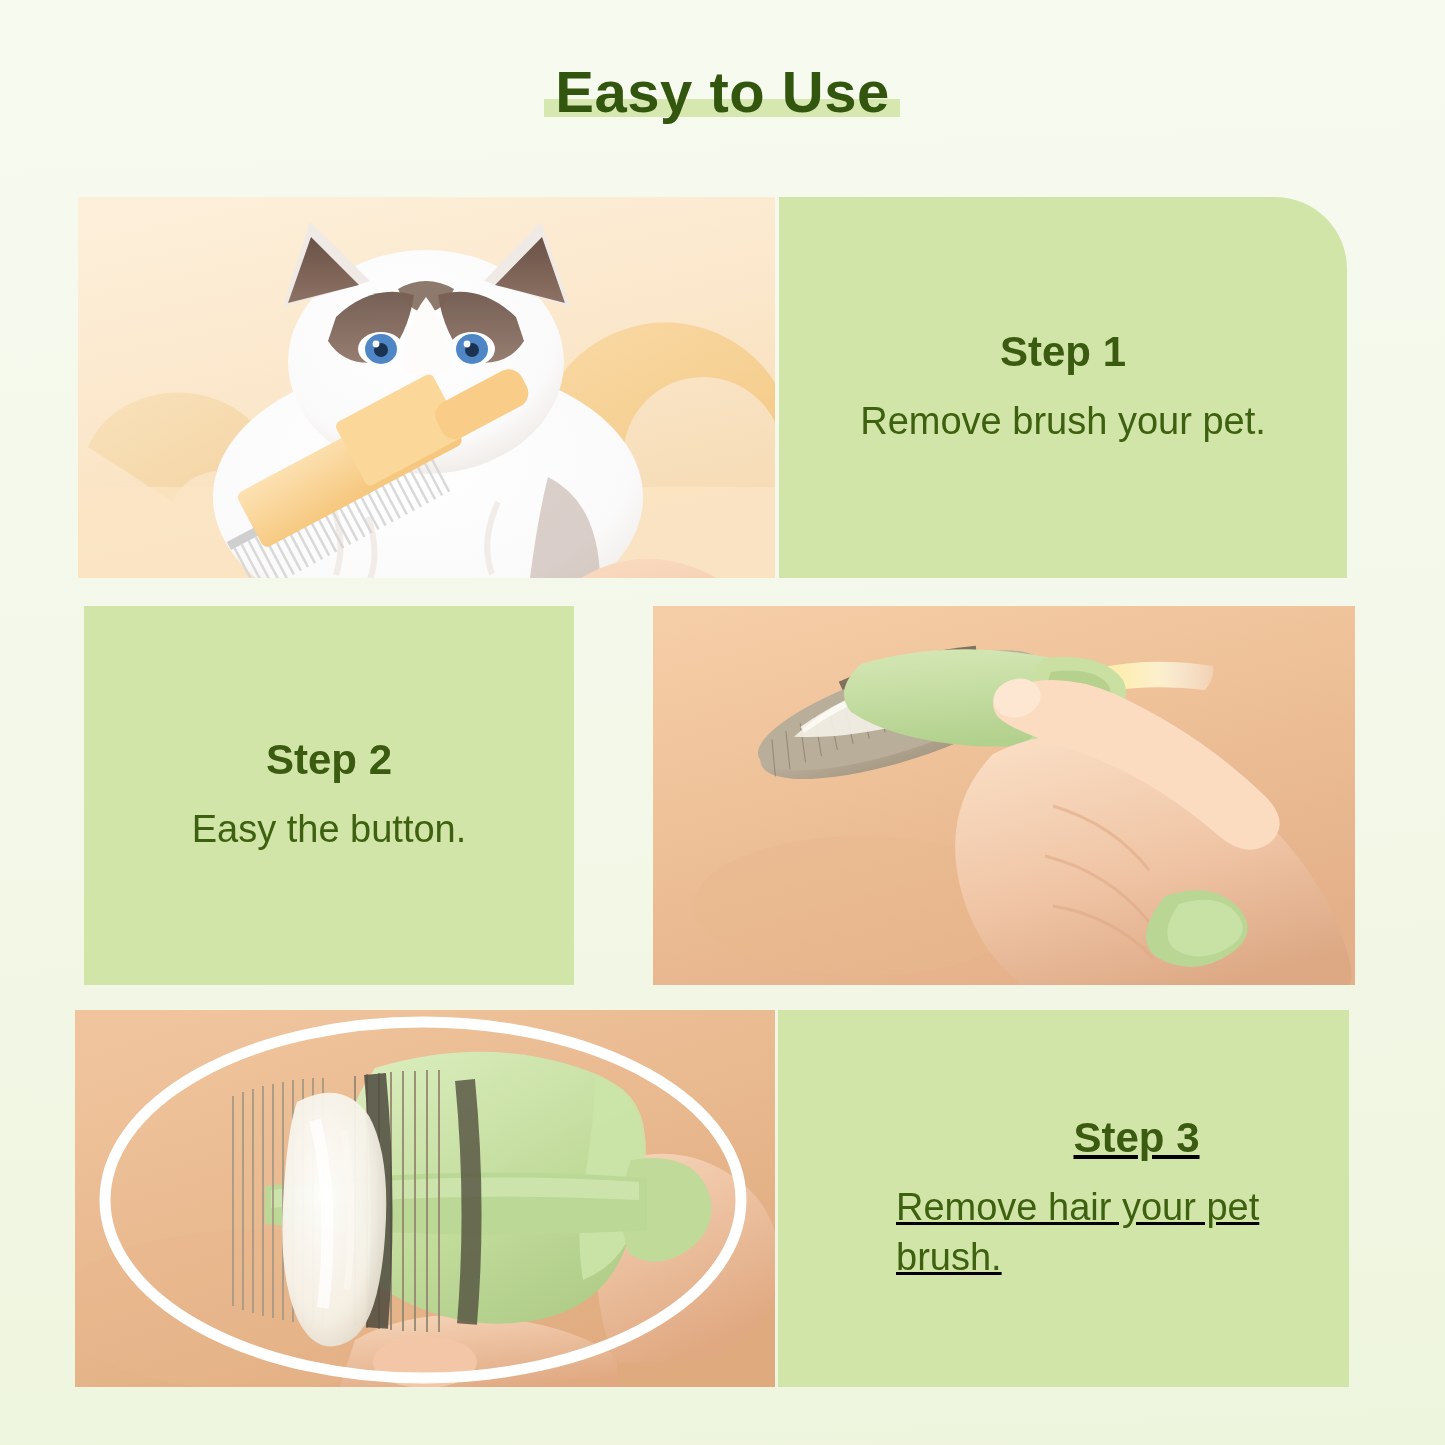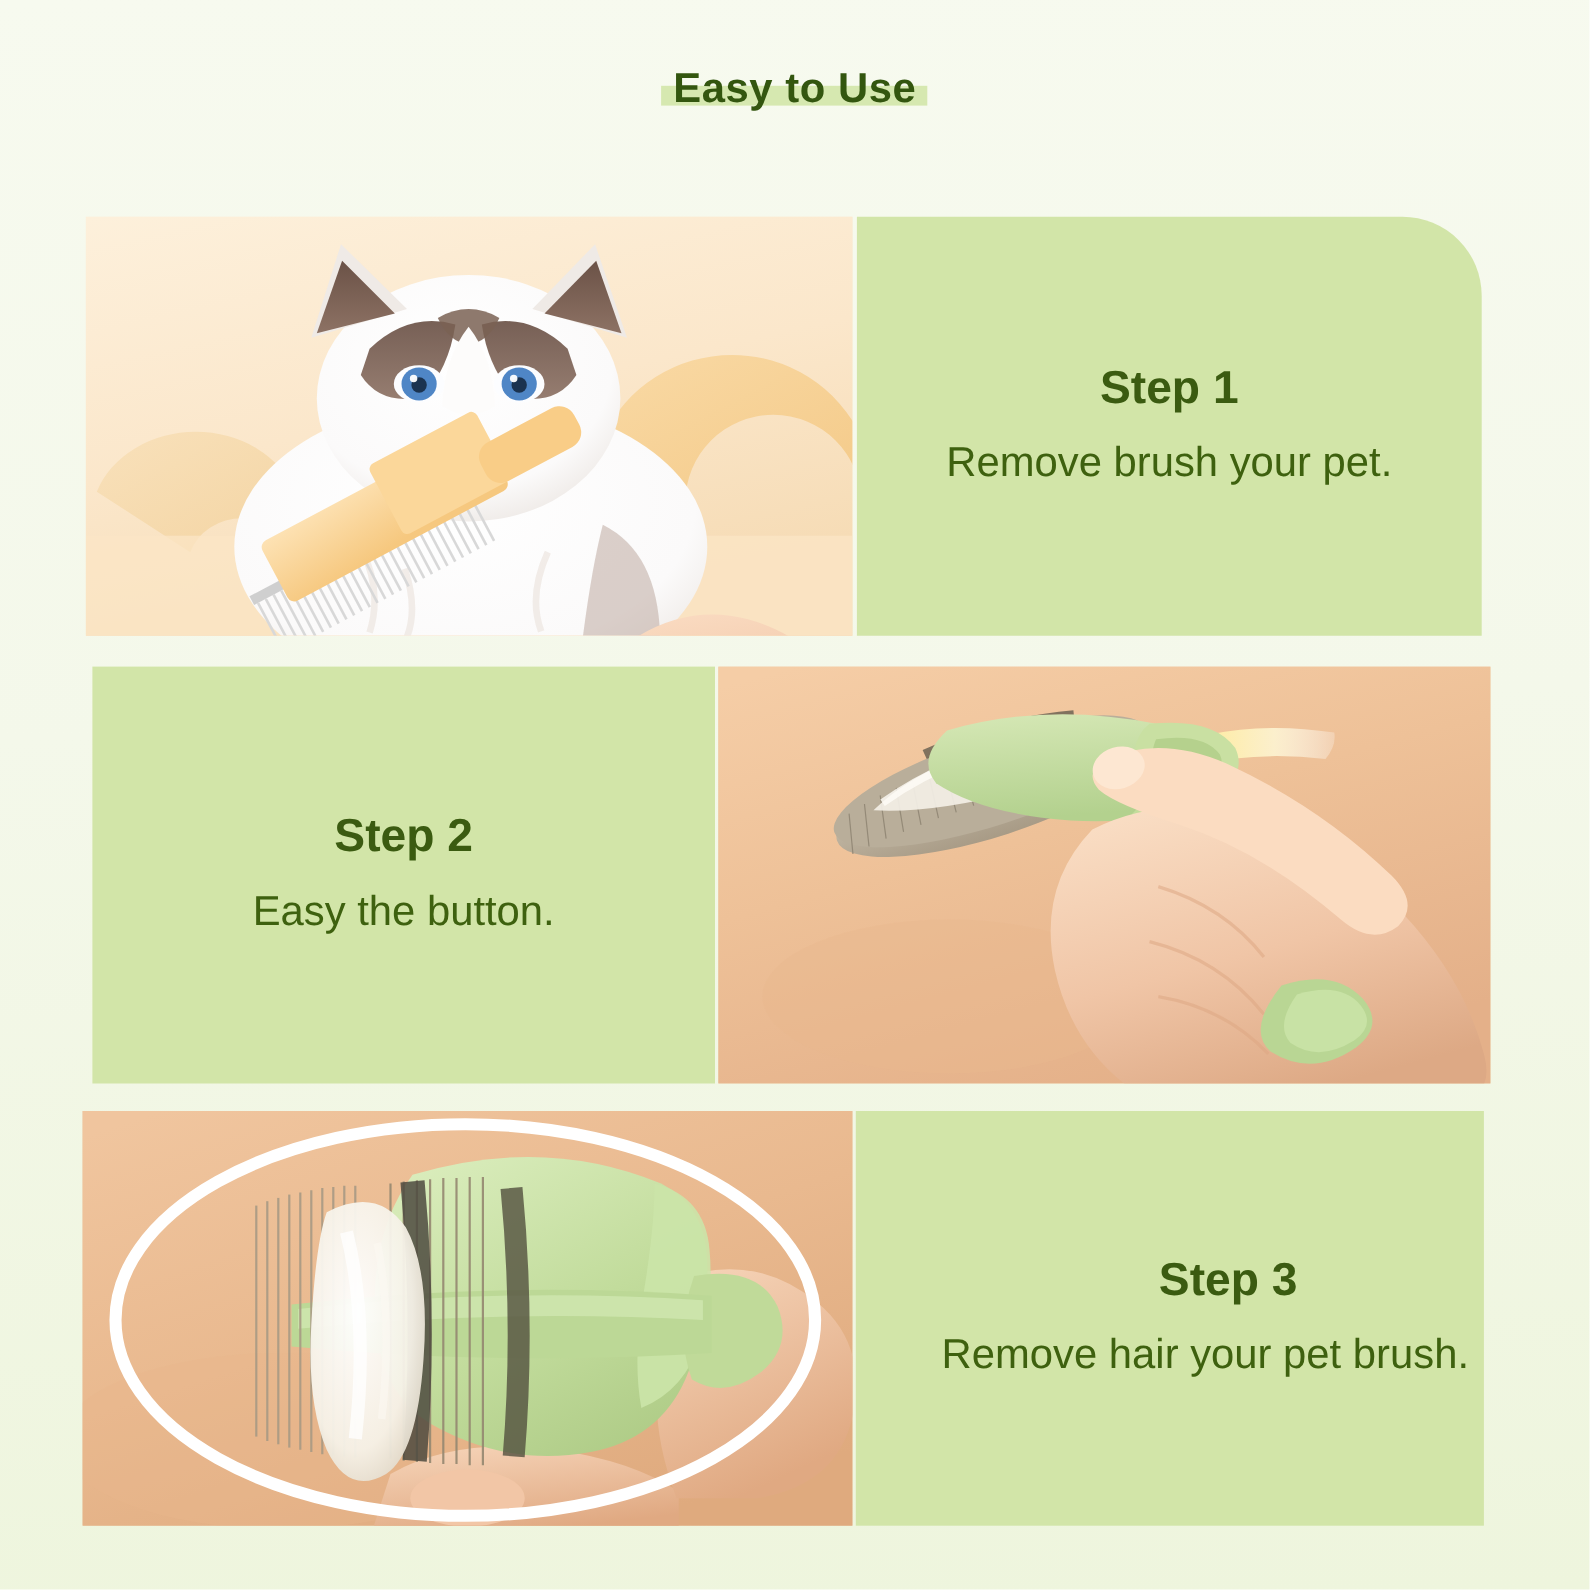--- a/index.html
+++ b/index.html
@@ -20,21 +20,21 @@
   }
   #title-inner { position:relative; display:inline-block; }
   #title-highlight {
     position:absolute; left:-11px; right:-10px;
     bottom:6px; height:18px;
     background:#d6e8b0;
     z-index:0;
   }
   #page-title {
     position:relative; z-index:1;
-    font-size:38px; font-weight:bold;
+    font-size:58px; font-weight:bold;
     color:#33560f; letter-spacing:0.5px;
     line-height:1.05;
   }
 
   
   .row { position:absolute; }
 
   
   #row1 { left:0; top:197px; width:1445px; height:362px; }
   #panel1-photo {
@@ -46,21 +46,21 @@
     position:absolute; left:779px; top:0; width:568px; height:381px;
     background:#d2e5a8;
     border-top-right-radius:72px;
     display:flex; flex-direction:column;
     align-items:center; justify-content:center;
   }
 
   
   #row2 { left:0; top:606px; width:1445px; height:379px; }
   #panel2-text {
-    position:absolute; left:84px; top:0; width:566px; height:379px;
+    position:absolute; left:84px; top:0; width:490px; height:379px;
     background:#d2e5a8;
     display:flex; flex-direction:column;
     align-items:center; justify-content:center;
   }
   #panel2-photo {
     position:absolute; left:653px; top:0; width:702px; height:379px;
     overflow:hidden;
     background:linear-gradient(165deg,#f3c79f 0%, #eec198 40%, #e8b88c 100%);
   }
 
@@ -69,21 +69,22 @@
   #panel3-photo {
     position:absolute; left:75px; top:0; width:700px; height:377px;
     overflow:hidden;
     background:linear-gradient(165deg,#eec198 0%, #e9b98f 45%, #e2ae83 100%);
   }
   #panel3-text {
     position:absolute; left:778px; top:0; width:571px; height:377px;
     background:#d2e5a8;
     display:flex; flex-direction:column;
     align-items:flex-start; justify-content:center;
-    padding-left:78px;
+    padding-left:118px;
+    text-decoration:underline;
   }
 
   
   .step-title {
     font-size:42px; font-weight:bold; color:#3b5b11;
     line-height:1.1; margin-bottom:22px;
   }
   .step-desc {
     font-size:38px; font-weight:normal; color:#3e610f;
     line-height:1.30;

